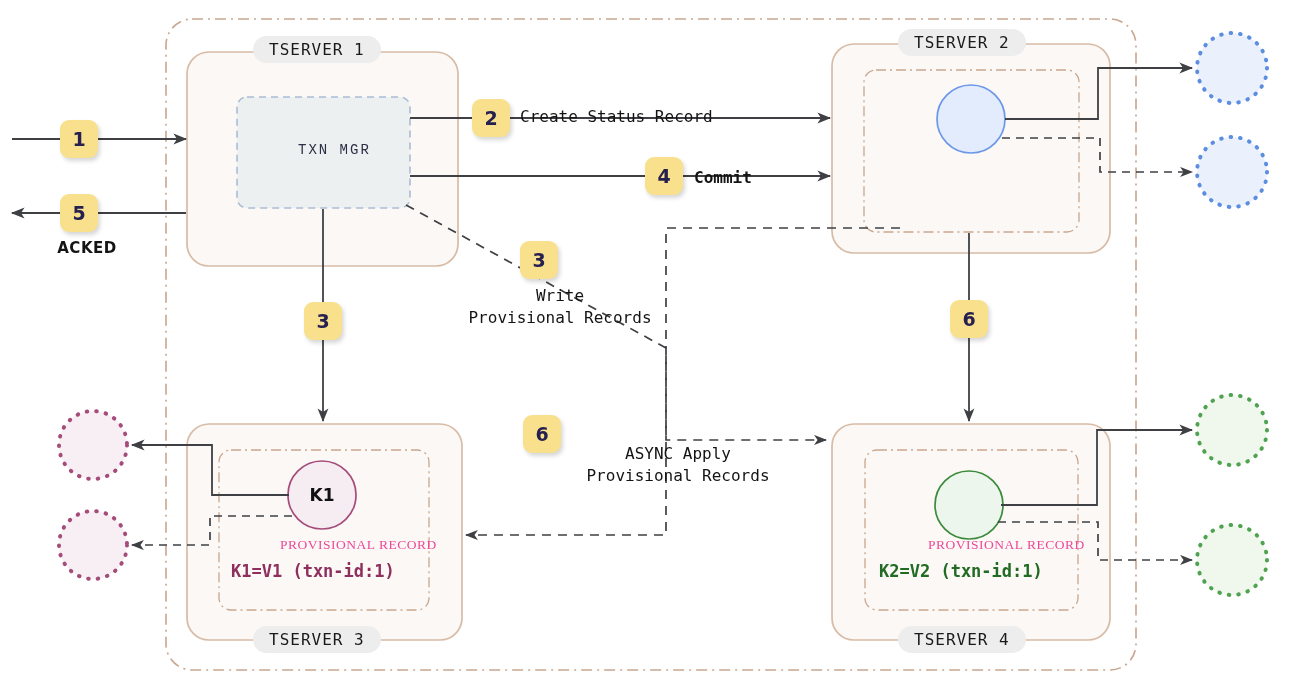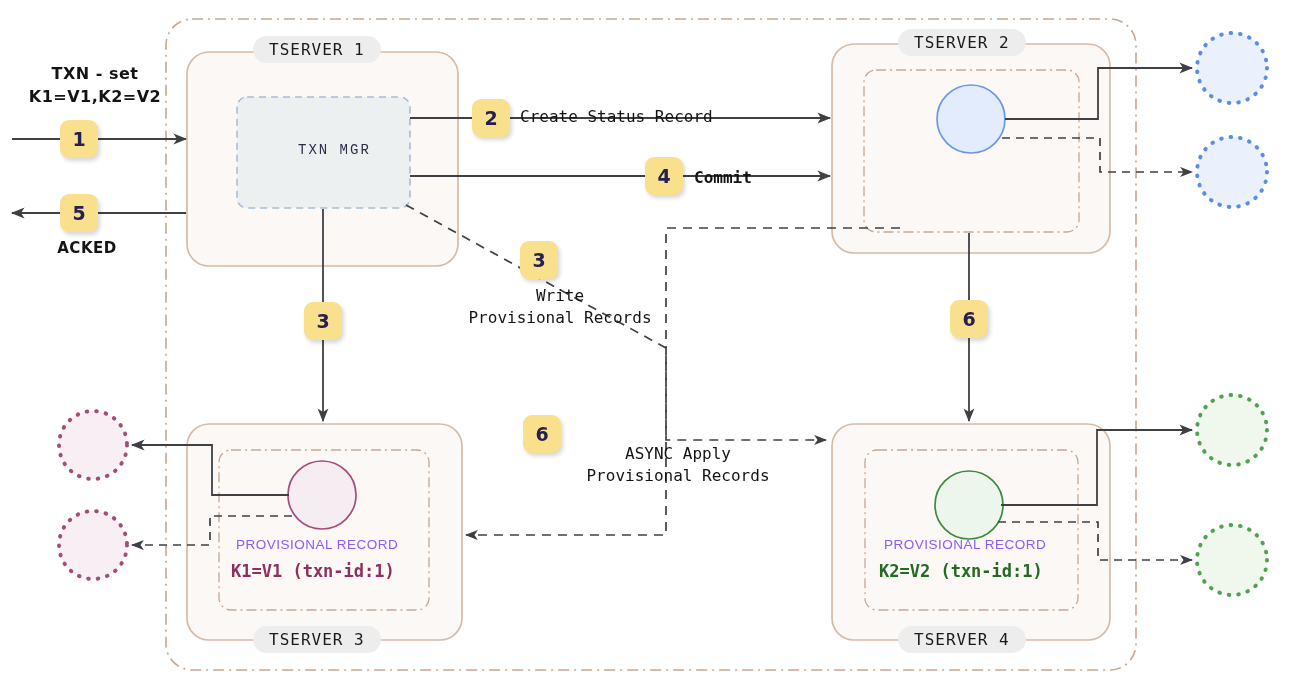--- a/index.html
+++ b/index.html
@@ -21,21 +21,21 @@
   .lbl.center{text-align:center;}
   .lbl.bold{font-family:"DejaVu Sans",sans-serif;font-weight:bold;font-size:15px;letter-spacing:.5px;}
   .txnmgr-text{position:absolute;font-family:Liberation Mono, monospace;font-size:14px;color:#2b2f45;letter-spacing:2px;margin-left:25px;}
   .tst-chip{
     position:absolute;background:#E3ECFD;border-radius:8px;
     font-family:"DejaVu Sans",sans-serif;font-weight:bold;font-size:15px;color:#1C5BE0;
     text-align:center;line-height:1.35;padding:6px 10px;letter-spacing:1px;
   }
   .keycircle{position:absolute;border-radius:50%;display:flex;align-items:center;justify-content:center;
     font-family:"DejaVu Sans",sans-serif;font-weight:bold;font-size:17px;color:#111;}
-  .prov-title{position:absolute;font-family:Liberation Sans, sans-serif;font-size:13.5px;color:#8b5cf6;letter-spacing:.5px;white-space:pre;}
+  .prov-title{position:absolute;font-family:Liberation Serif, serif;font-size:13.5px;color:#ec4899;letter-spacing:.5px;white-space:pre;margin-left:44px;}
   .prov-val{position:absolute;font-family:"DejaVu Sans Mono",monospace;font-weight:bold;font-size:17px;white-space:pre;}
 </style>
 </head>
 <body>
 
 <div id="stage">
 
   <svg class="layer" viewBox="0 0 1296 698">
     <defs>
       <marker id="arrowDark" markerWidth="9" markerHeight="9" refX="7.4" refY="3.2" orient="auto" markerUnits="strokeWidth">
@@ -103,29 +103,28 @@
   </svg>
 
   <div class="tserver-label" style="left:253px; top:36px;">TSERVER 1</div>
   <div class="tserver-label" style="left:898px; top:29px;">TSERVER 2</div>
   <div class="tserver-label" style="left:253px; top:626px;">TSERVER 3</div>
   <div class="tserver-label" style="left:898px; top:626px;">TSERVER 4</div>
 
   <div class="txnmgr-text" style="left:273px; top:142px;">TXN MGR</div>
 
 
+  <div class="keycircle" style="left:288px; top:461px; width:68px; height:68px;">K1</div>
 
   <div class="prov-title" style="left:236px; top:537px;">PROVISIONAL RECORD</div>
   <div class="prov-val" style="left:231px; top:561px; color:#8E2F5E;">K1=V1 (txn-id:1)</div>
 
   <div class="prov-title" style="left:884px; top:537px;">PROVISIONAL RECORD</div>
   <div class="prov-val" style="left:879px; top:561px; color:#226B22;">K2=V2 (txn-id:1)</div>
 
-  <div class="lbl bold center" style="left:10px; top:62px; width:170px; font-size:16px; white-space:pre-line; line-height:1.45;">TXN - set
-K1=V1,K2=V2</div>
   <div class="lbl bold center" style="left:32px; top:238px; width:110px; font-size:15px;">ACKED</div>
 
   <div class="badge" style="left:60px; top:120px;">1</div>
   <div class="badge" style="left:60px; top:194px;">5</div>
   <div class="badge" style="left:472px; top:99px;">2</div>
   <div class="badge" style="left:645px; top:157px;">4</div>
   <div class="badge" style="left:304px; top:302px;">3</div>
   <div class="badge" style="left:520px; top:241px;">3</div>
   <div class="badge" style="left:523px; top:415px;">6</div>
   <div class="badge" style="left:950px; top:300px;">6</div>

